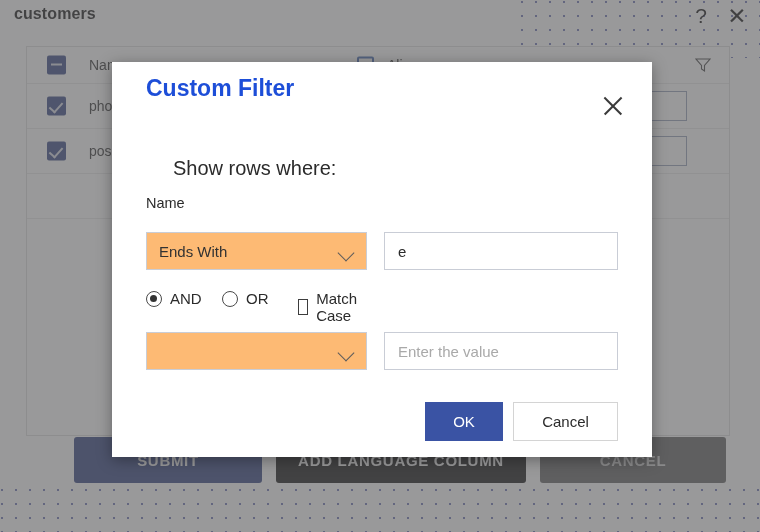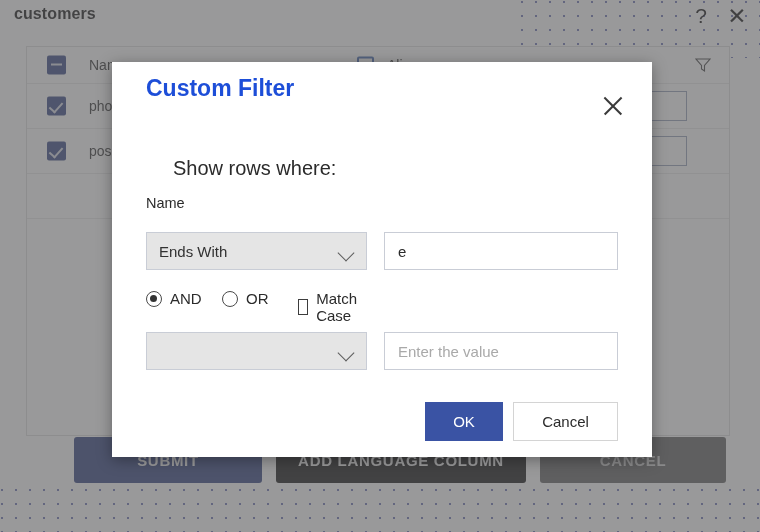--- a/index.html
+++ b/index.html
@@ -219,21 +219,21 @@
     position: absolute;
     left: 34px; top: 133px;
     font-size: 14.5px;
     color: #2b2b2b;
   }
 
   .select-box {
     position: absolute;
     width: 221px; height: 38px;
     border: 1px solid #c9cdd6;
-    background: #e5e5e5;
+    background: #fdba74;
     box-sizing: border-box;
     cursor: pointer;
   }
   .select-value {
     position: absolute;
     left: 12px; top: 50%;
     transform: translateY(-50%);
     font-size: 15px;
     color: #323232;
   }

